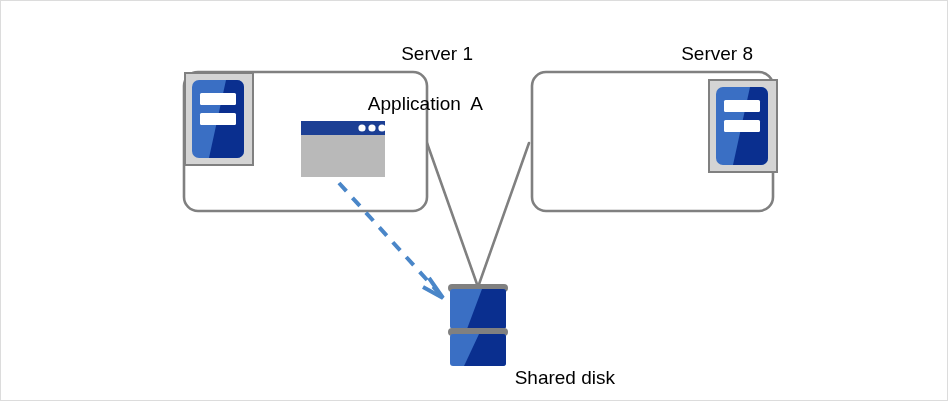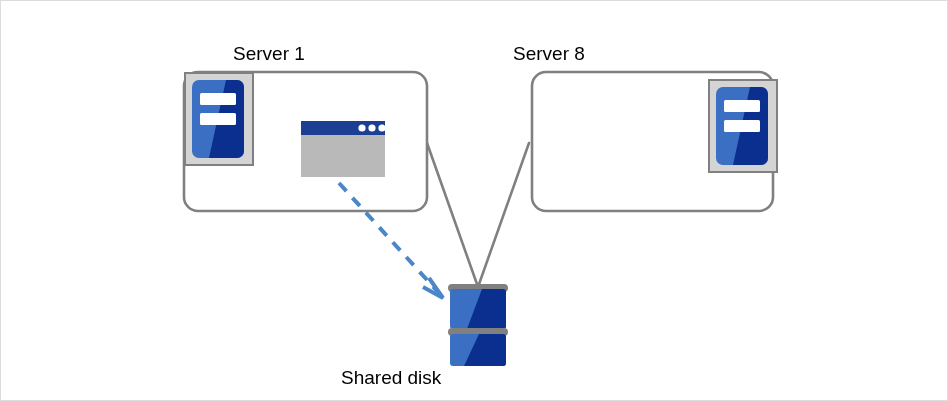--- a/index.html
+++ b/index.html
@@ -25,27 +25,27 @@
     top: 0;
     width: 948px;
     height: 401px;
   }
   .label {
     position: absolute;
     color: #000000;
     font-size: 19px;
     line-height: 1;
     white-space: pre;
-    text-align: left;
+    text-align: right;
     user-select: none;
   }
   #server1-label { left: 232px; top: 43px; width: 240px; }
   #server2-label { left: 512px; top: 43px; width: 240px; }
   #app-label     { left: 222px; top: 93px; width: 260px; }
-  #disk-label    { left: 340px; top: 367px; width: 240px; }
+  #disk-label    { left: 374px; top: 367px; width: 240px; }
 </style>
 </head>
 <body>
 
 <div id="canvas">
 
   <svg class="svg-layer" viewBox="0 0 948 401" xmlns="http://www.w3.org/2000/svg">
 
     <defs>
       <clipPath id="clip-srv1-icon">
@@ -119,16 +119,17 @@
       <line x1="338" y1="182" x2="437" y2="291" stroke="#4a86c8" stroke-width="4" stroke-dasharray="11 9" stroke-linecap="butt"></line>
       <path d="M 422 286 L 442 297 L 428 277" fill="none" stroke="#4a86c8" stroke-width="4" stroke-linejoin="miter" stroke-linecap="butt"></path>
     </g>
 
   </svg>
 
   <div class="label" id="server1-label">Server 1</div>
 
   <div class="label" id="server2-label">Server 8</div>
 
+  <div class="label" id="app-label">Application  A</div>
 
   <div class="label" id="disk-label">Shared disk</div>
 
 </div>
 
 </body></html>

